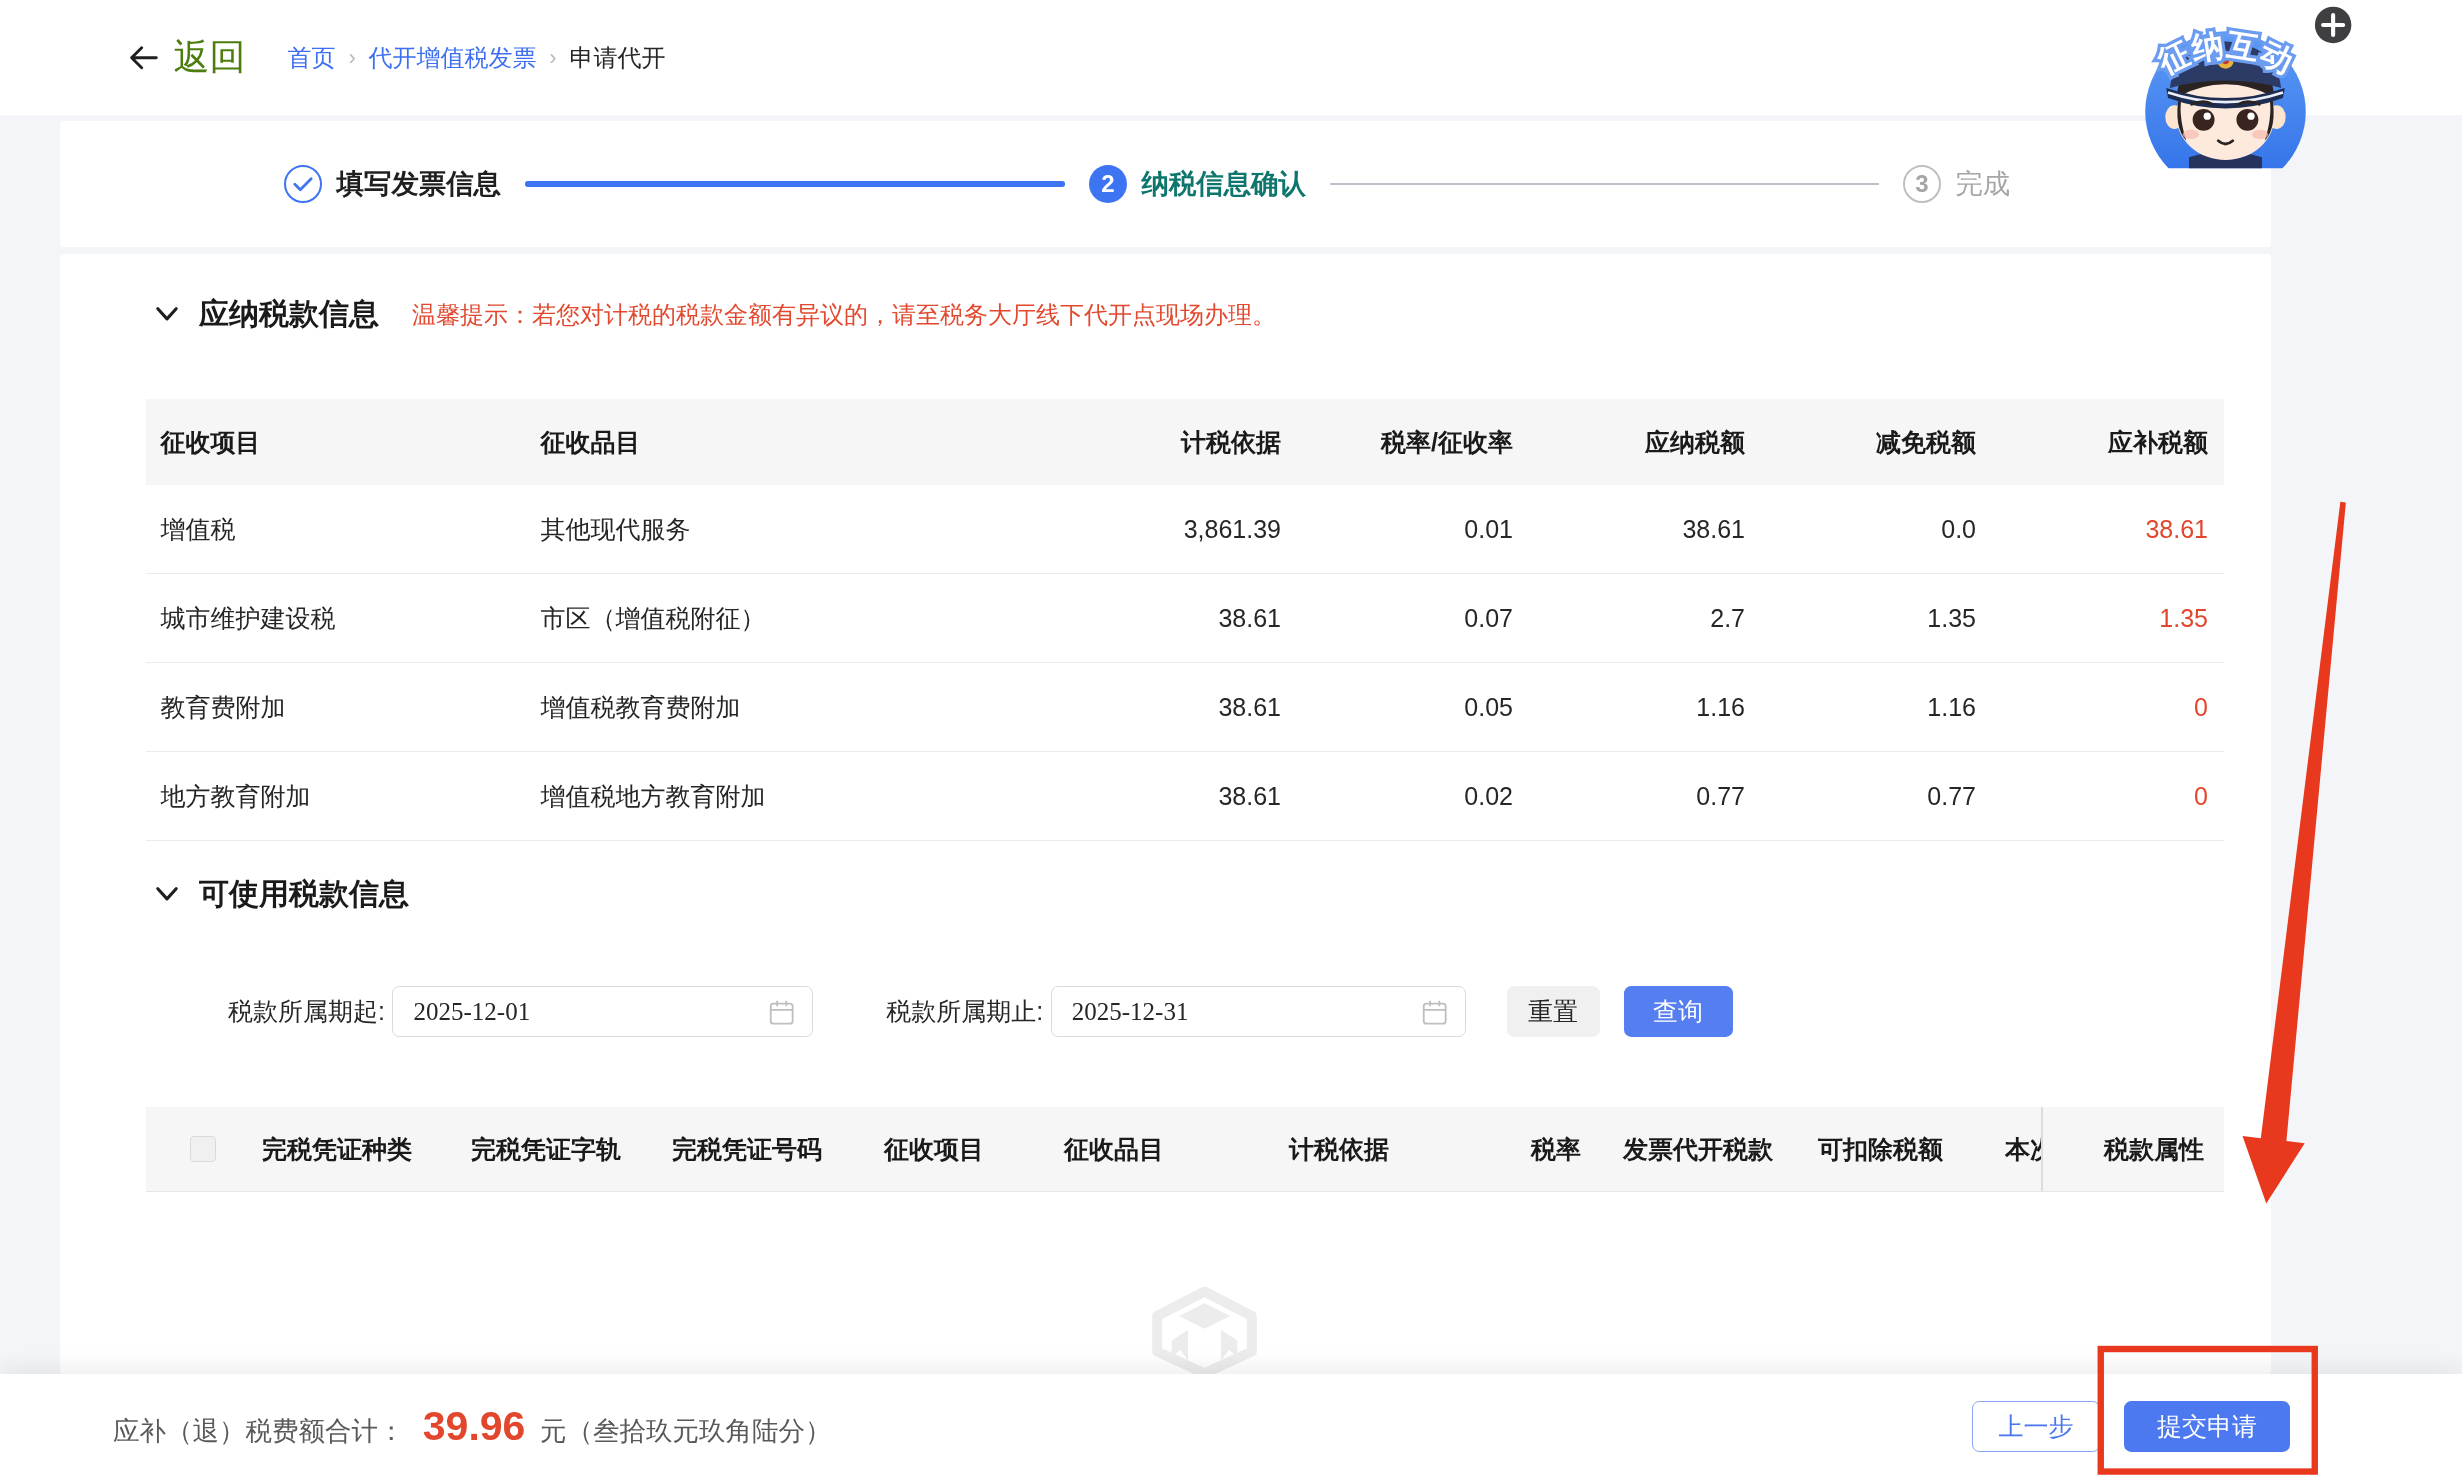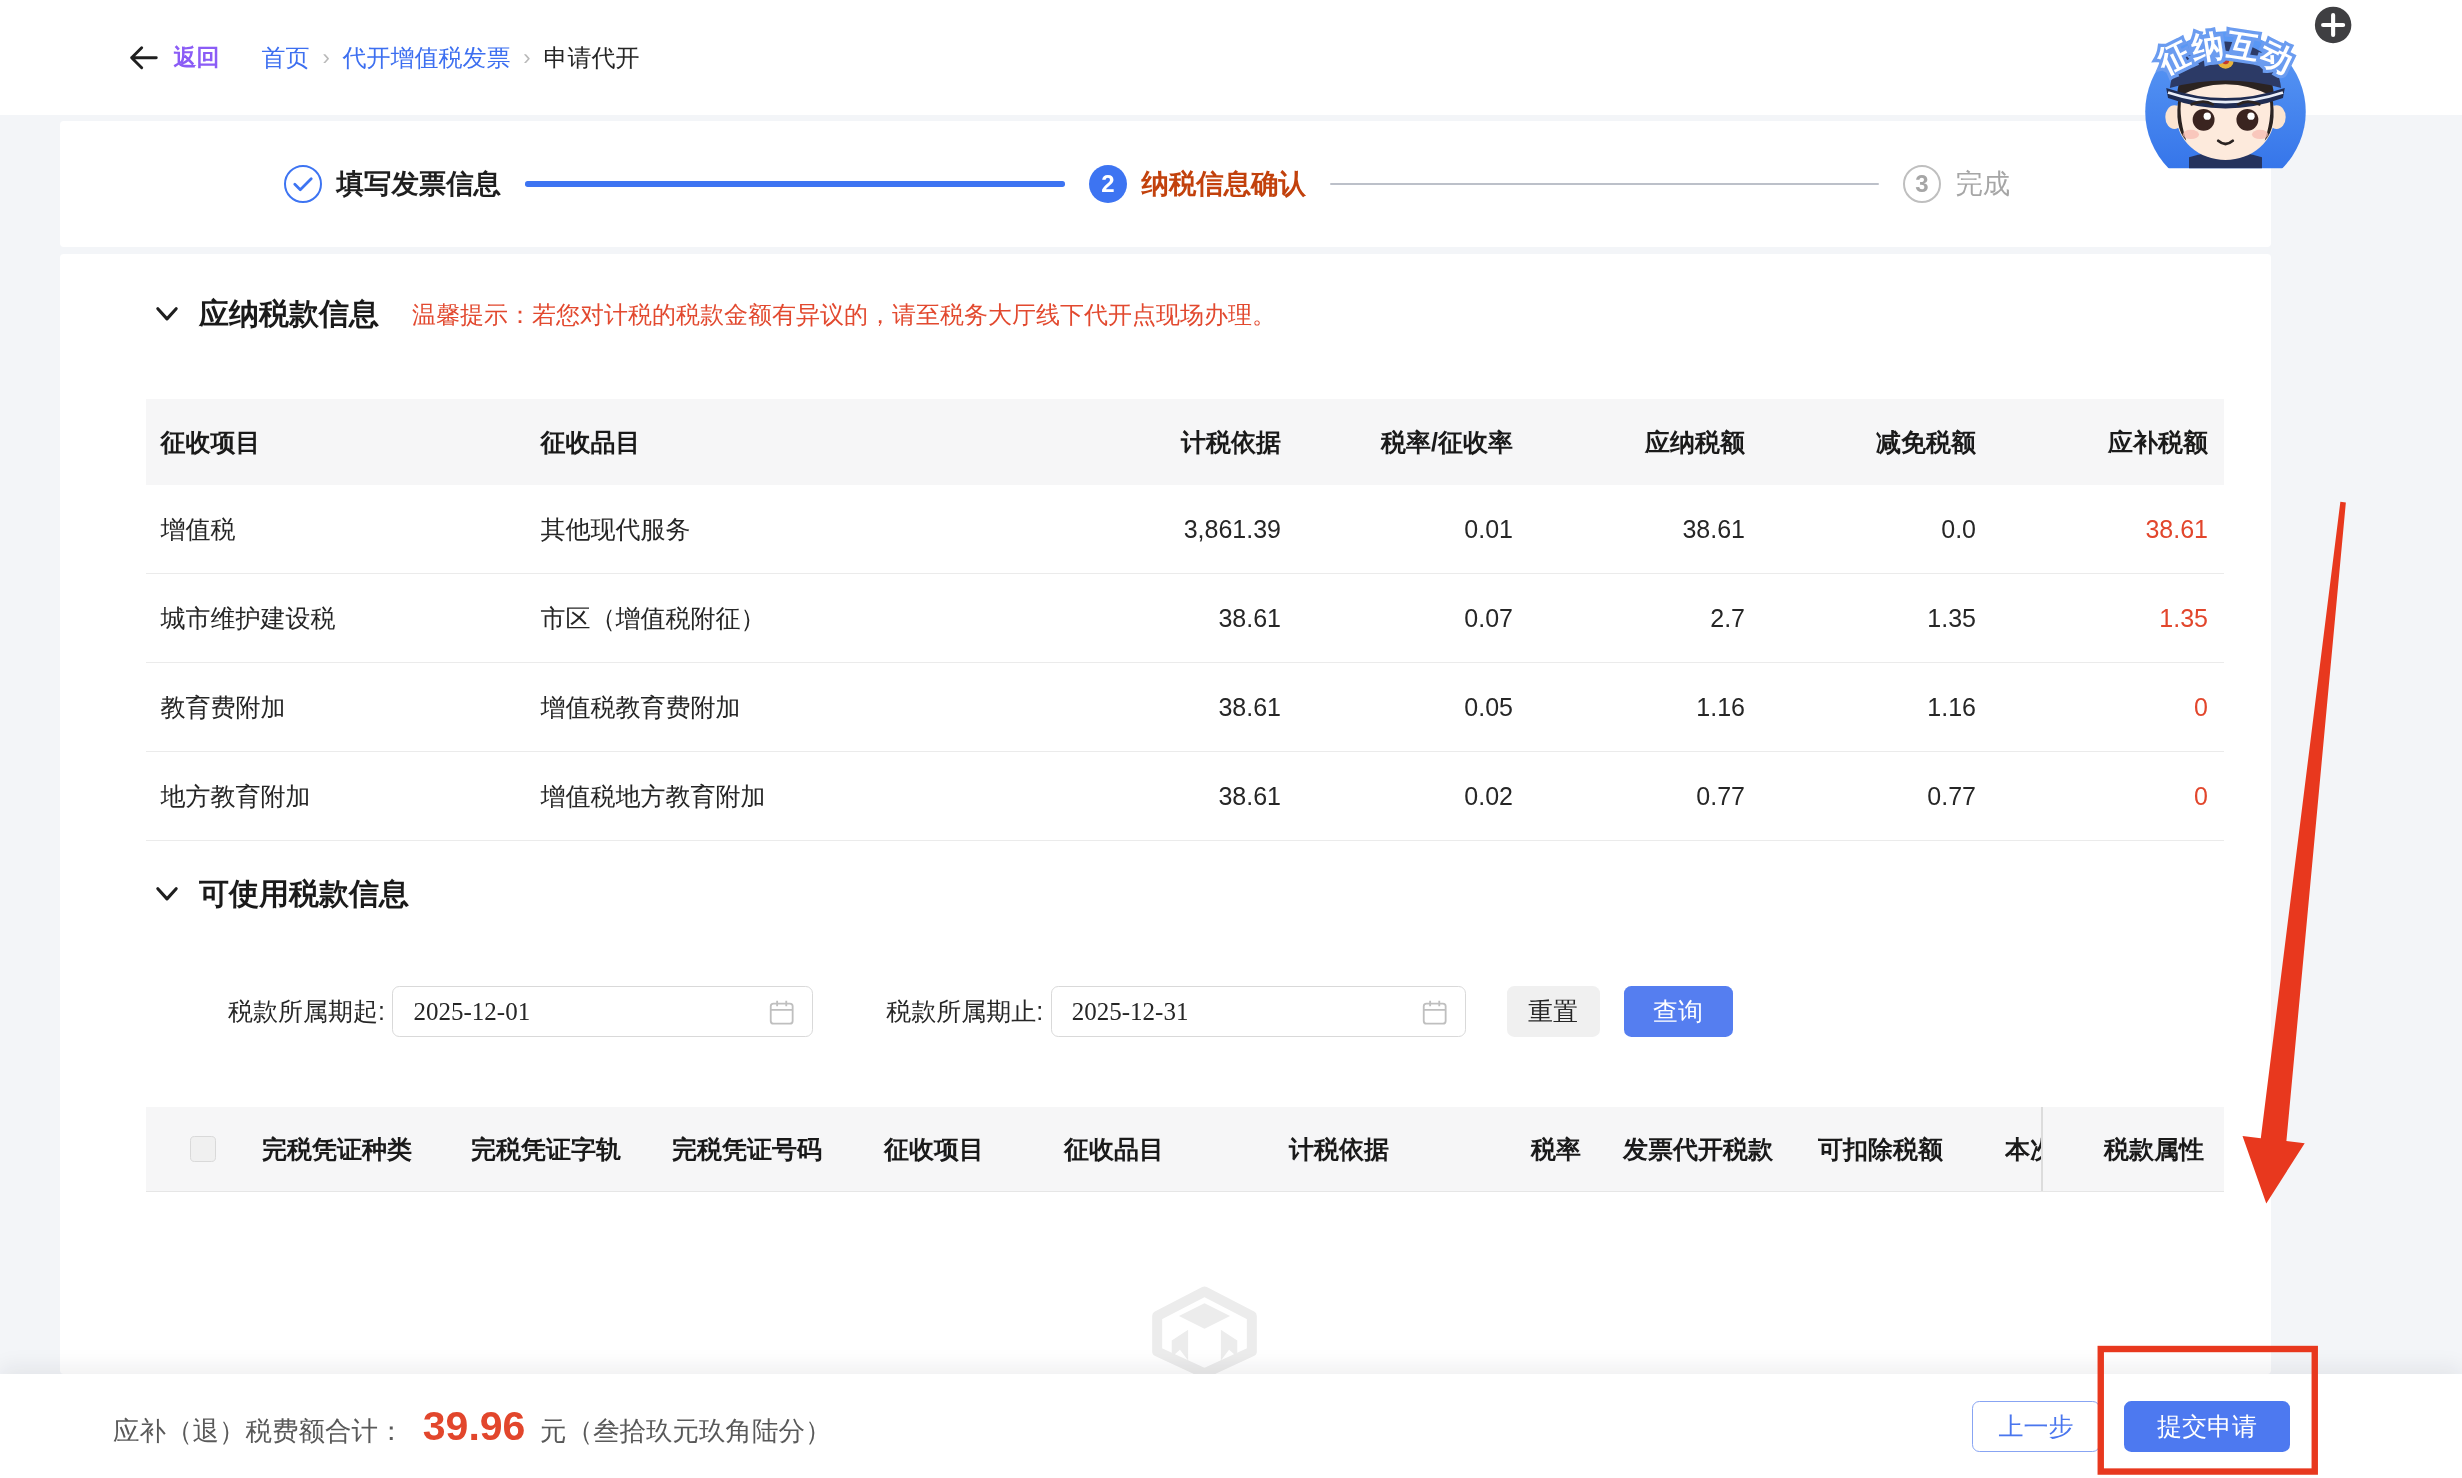--- a/index.html
+++ b/index.html
@@ -2,39 +2,39 @@
 <html style="font-size:14.6px"><head>
 <meta charset="utf-8">
 <style>
   html,body{margin:0;padding:0;}
   body{font-family:"Liberation Sans","DejaVu Sans",sans-serif;}
   .page{position:relative;width:2462px;height:1478px;background:#f3f5f8;overflow:hidden;color:#262626;}
 
   
   .topbar{position:absolute;left:0;top:0;width:2462px;height:115px;background:#fff;display:flex;align-items:center;}
   .back-group{display:flex;align-items:center;margin-left:128px;cursor:pointer;}
-  .back-label{font-size:23px;font-weight:bold;color:#8b5cf6;margin-left:14.6px;}
+  .back-label{font-size:36px;font-weight:normal;color:#4d7c0f;margin-left:14.6px;}
   .breadcrumb{display:flex;align-items:center;margin-left:42px;font-size:24px;}
   .crumb-link{color:#3d6ff0;cursor:pointer;}
   .crumb-sep{color:#b9b9b9;margin:0 12.8px;font-size:22px;}
   .crumb-current{color:#262626;}
 
   
   .step-card{position:absolute;left:60px;top:121px;width:2211px;height:126px;background:#fff;border-radius:3.7px;}
   .content-card{position:absolute;left:60px;top:254px;width:2211px;height:1120px;background:#fff;border-radius:3.7px;overflow:hidden;}
 
   
   .steps{display:flex;align-items:center;height:126px;padding-left:224px;}
   .step-circle{width:38px;height:38px;border-radius:50%;box-sizing:border-box;display:flex;align-items:center;justify-content:center;flex:none;font-size:24px;font-weight:bold;}
   .step-circle.done{border:2.7px solid #3d74f2;background:#fff;}
   .step-circle.active{background:#3d74f2;color:#fff;}
   .step-circle.pending{border:2.7px solid #bfbfbf;color:#a6a6a6;background:#fff;}
   .step-label{font-size:27.4px;font-weight:bold;margin-left:14.6px;white-space:nowrap;}
   .step-label.done{color:#1f1f1f;}
-  .step-label.active{color:#c2410c;}
+  .step-label.active{color:#0f766e;}
   .step-label.pending{color:#a6a6a6;font-weight:normal;}
   .step-line{height:5.5px;border-radius:2.7px;flex:none;margin:0 24px;}
   .step-line.blue{width:540px;background:#3d74f2;}
   .step-line.gray{width:549px;height:2.7px;background:#bcc0c9;}
 
   
   .section-head{position:absolute;left:95px;display:flex;align-items:center;text-align:right;}
   .chevron{width:24px;height:16.5px;flex:none;cursor:pointer;}
   .section-title{font-size:30px;font-weight:bold;color:#1a1a1a;margin-left:20px;white-space:nowrap;}
   .warning{font-size:24px;color:#e2492f;margin-left:33px;white-space:nowrap;}

